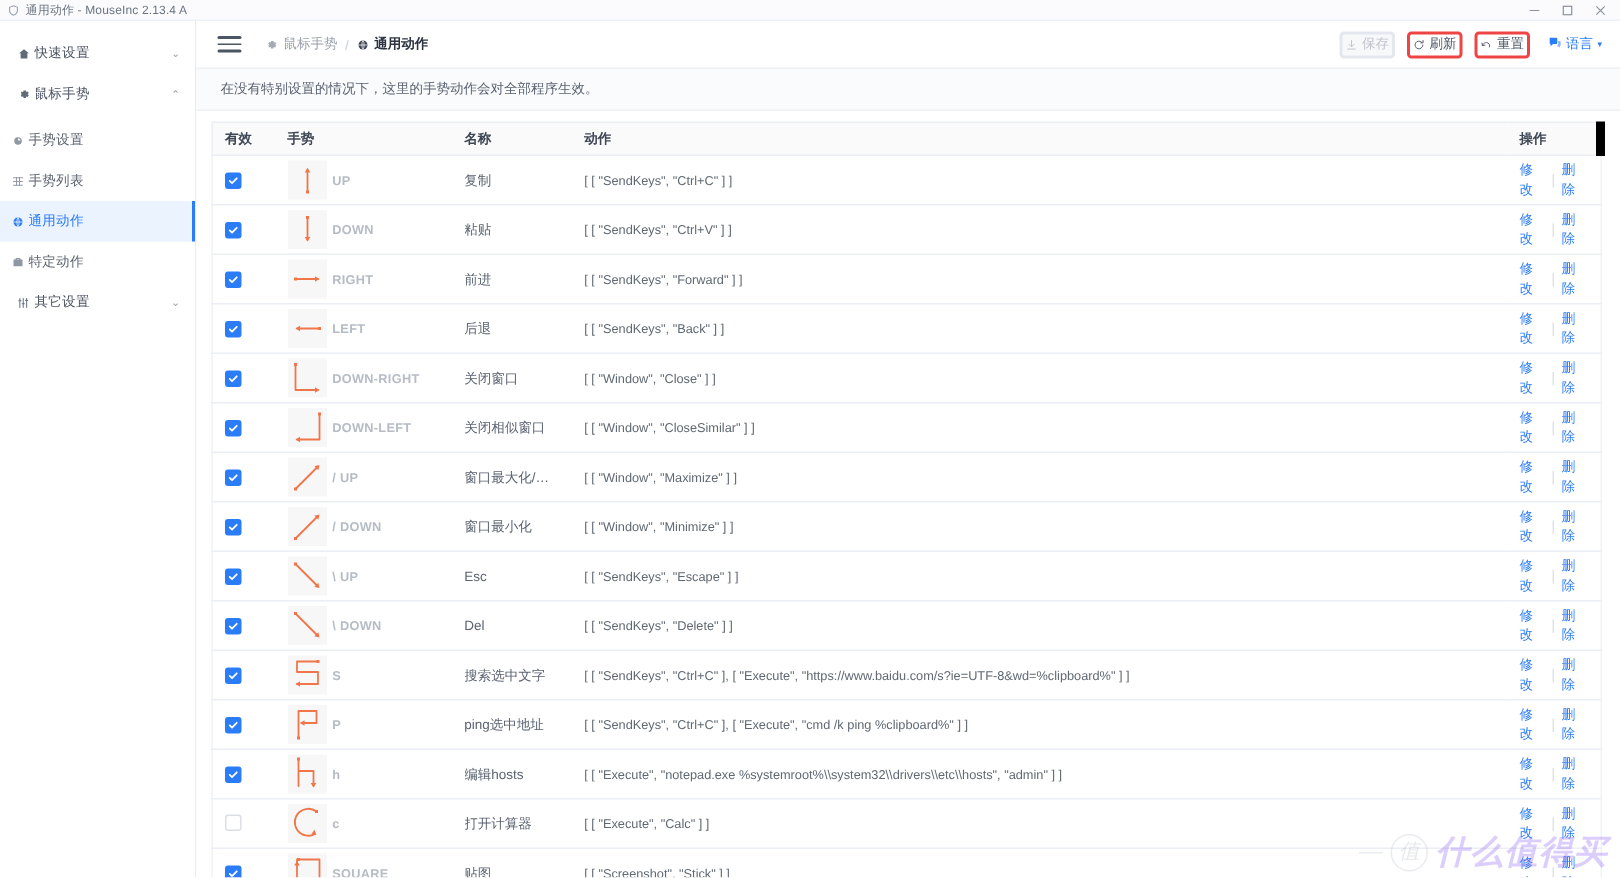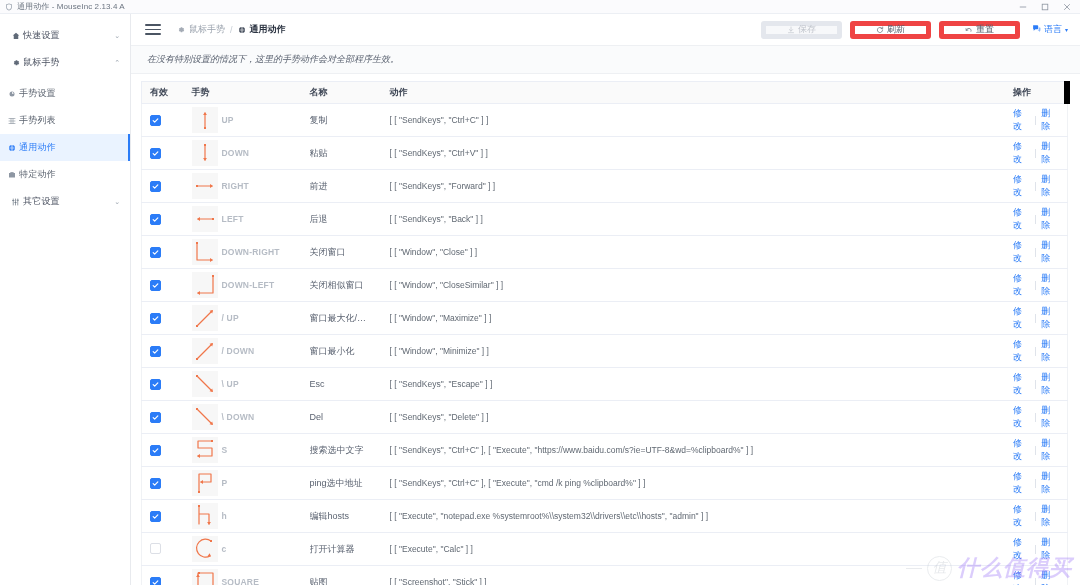--- a/index.html
+++ b/index.html
@@ -89,38 +89,38 @@
   .crumbs { display: flex; align-items: center; gap: 5px; font-size: 9px; }
   .crumb { display: flex; align-items: center; gap: 4px; color: #9aa2ad; white-space: nowrap; }
   .crumb.current { color: #2c3442; font-weight: bold; }
   .crumb .c-ico { color: #a4abb5; display: flex; align-items: center; }
   .crumb.current .c-ico { color: #3c4554; }
   .crumb-sep { color: #c6ccd4; font-size: 9px; }
   .topbar .spacer { flex: 1 1 auto; }
 
   .btns { display: flex; align-items: center; gap: 8px; }
   .btn {
-    height: 18px; border: 5px solid #ef4444; border-radius: 3px;
+    height: 18px; border: 2px solid #ef4444; border-radius: 3px;
     background: #fff; display: flex; align-items: center; gap: 3px;
-    padding: 0 21px; font-size: 9px; color: #4c5musical; color:#4c545f;
+    padding: 0 2px; font-size: 9px; color: #4c5musical; color:#4c545f;
     white-space: nowrap;
   }
   .btn .b-ico { font-size: 8px; display: flex; align-items: center; }
   .btn.disabled { color: #c0c4cc; border-color: #e4e7ed; background: #f7f8fa; }
   .btn.plain { color: #525c69; }
   .link-btn {
     display: flex; align-items: center; gap: 3px;
     color: #2b7cf7; font-size: 9px; padding: 0 2px; white-space: nowrap;
   }
   .link-btn .caret { font-size: 6px; }
 
   .notice {
     height: 29px; display: flex; align-items: center;
     padding: 0 16px; font-size: 9px; color: #5a6270;
-    background: #fafbfc; border-bottom: 1px solid #eef0f3; font-style: italic;
+    background: #fafbfc; border-bottom: 1px solid #eef0f3;
   }
 
   
   .table-area { flex: 1 1 auto; overflow: hidden; padding: 7px 10px 0 10px; background:#fff; position: relative; }
   table.gtable { width: 100%; border-collapse: collapse; table-layout: fixed; }
   table.gtable th {
     height: 22px; background: #fafafa; font-size: 9px; font-weight: bold;
     color: #3f4756; text-align: left; padding: 0 8px;
     border-bottom: 1px solid #ebeef5; border-top: 1px solid #ebeef5;
   }

